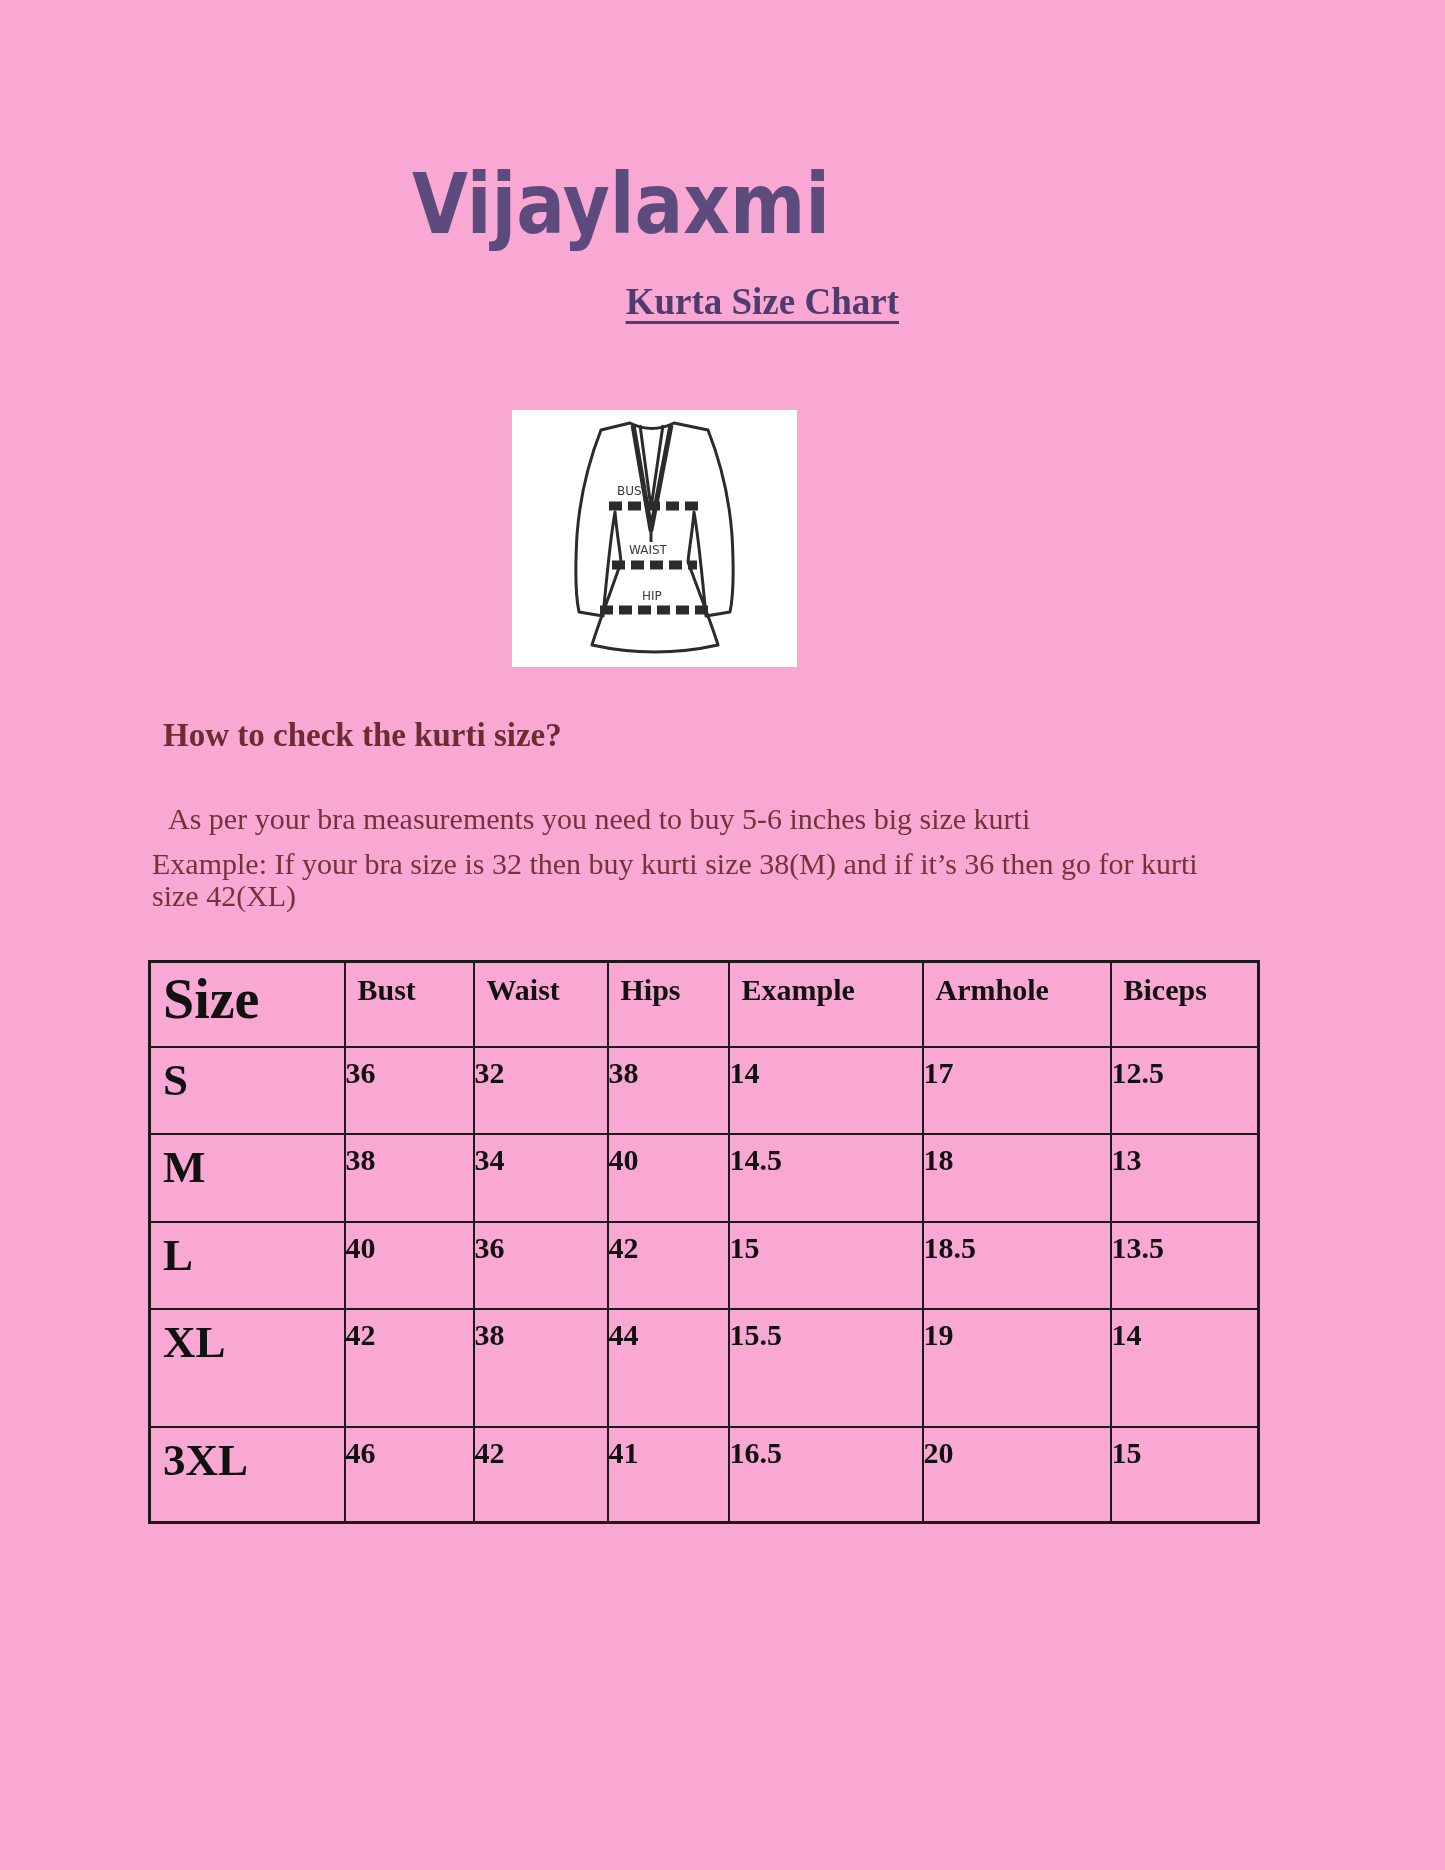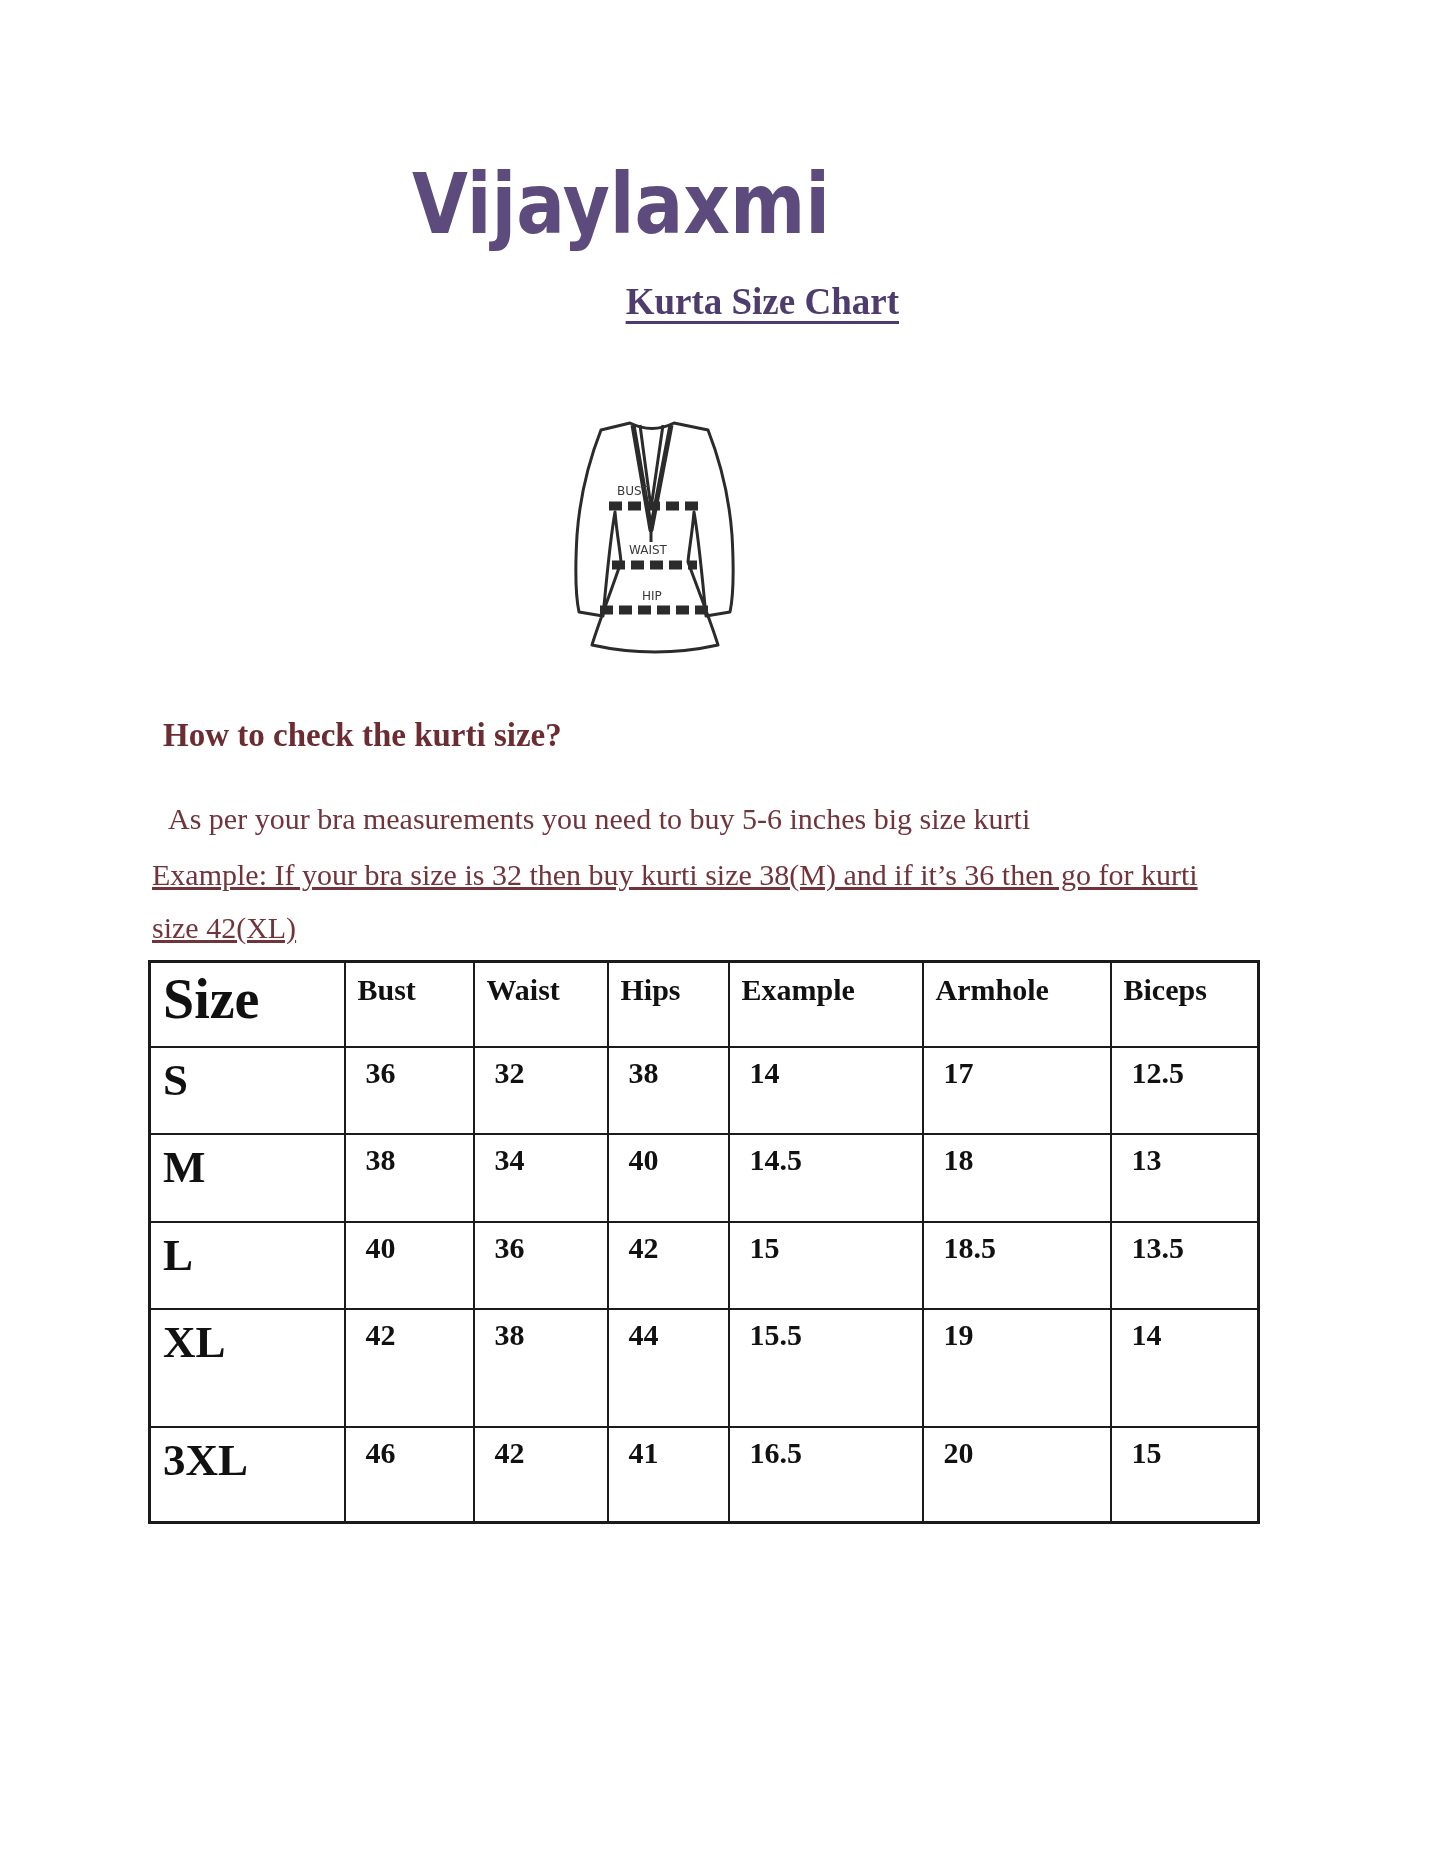--- a/index.html
+++ b/index.html
@@ -1,18 +1,18 @@
 <!DOCTYPE html>
 <html><head>
 <meta charset="utf-8">
 <style>
   html,body { margin:0; padding:0; background:#E4E0EC; }
   .page {
     position:relative; width:1445px; height:1870px;
-    background:#ffffff; overflow:hidden;
+    background:#f9a8d4; overflow:hidden;
     font-family:"Liberation Serif", serif;
   }
   .brand-logo {
     position:absolute; left:412px; top:158px;
     font-family:"DejaVu Sans", sans-serif;
     font-weight:bold; font-size:84px; line-height:1.1;
     color:#5C4B7C; letter-spacing:0px;
     transform:scaleX(0.86); transform-origin:left top;
   }
   .page-title {
@@ -29,35 +29,35 @@
   .section-heading {
     position:absolute; left:150px; top:704px; margin:13px;
     font-size:33px; font-weight:bold; color:#6B2C32;
   }
   .body-line-1 {
     position:absolute; left:152px; top:786px; margin:16px;
     font-size:30px; color:#71343A;
   }
   .body-line-2 {
     position:absolute; left:152px; top:848px; margin:0; width:1095px;
-    font-size:30px; color:#71343A; line-height:53px;text-decoration:underline;
+    font-size:30px; color:#71343A; line-height:32px;
   }
   table.size-table {
     position:absolute; left:148px; top:960px;
     border-collapse:collapse; table-layout:fixed;
     border:3px solid #1b1b1b;
   }
   .size-table th, .size-table td {
     border:2px solid #1b1b1b; vertical-align:top; text-align:left;
     color:#111111; overflow:hidden; padding:0;
   }
   th.size-head   { font-size:56px; padding:4px 0 0 12px; font-weight:bold; }
   th.col-head    { font-size:30px; padding:10px 0 0 12px; font-weight:bold; }
   td.row-label   { font-size:45px; padding:6px 0 0 12px; font-weight:bold; }
-  td.val         { font-size:30px; padding:8px 0 0 20px; font-weight:bold; }
+  td.val         { font-size:30px; padding:8px 0 0 0; font-weight:bold; }
   tr.r-head { height:85px; }
   tr.r-0 { height:87px; }
   tr.r-1 { height:88px; }
   tr.r-2 { height:87px; }
   tr.r-3 { height:118px; }
   tr.r-4 { height:97px; }
   tr.r-5 { height:96px; }
 </style>
 </head>
 <body>

